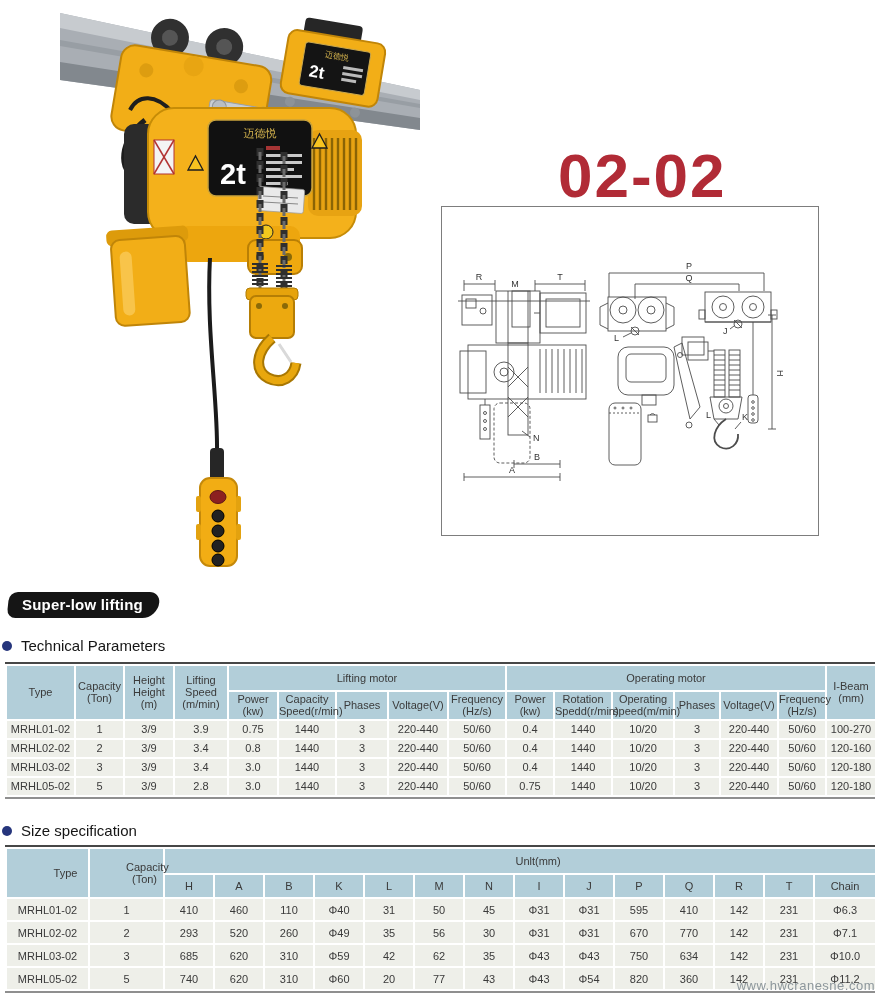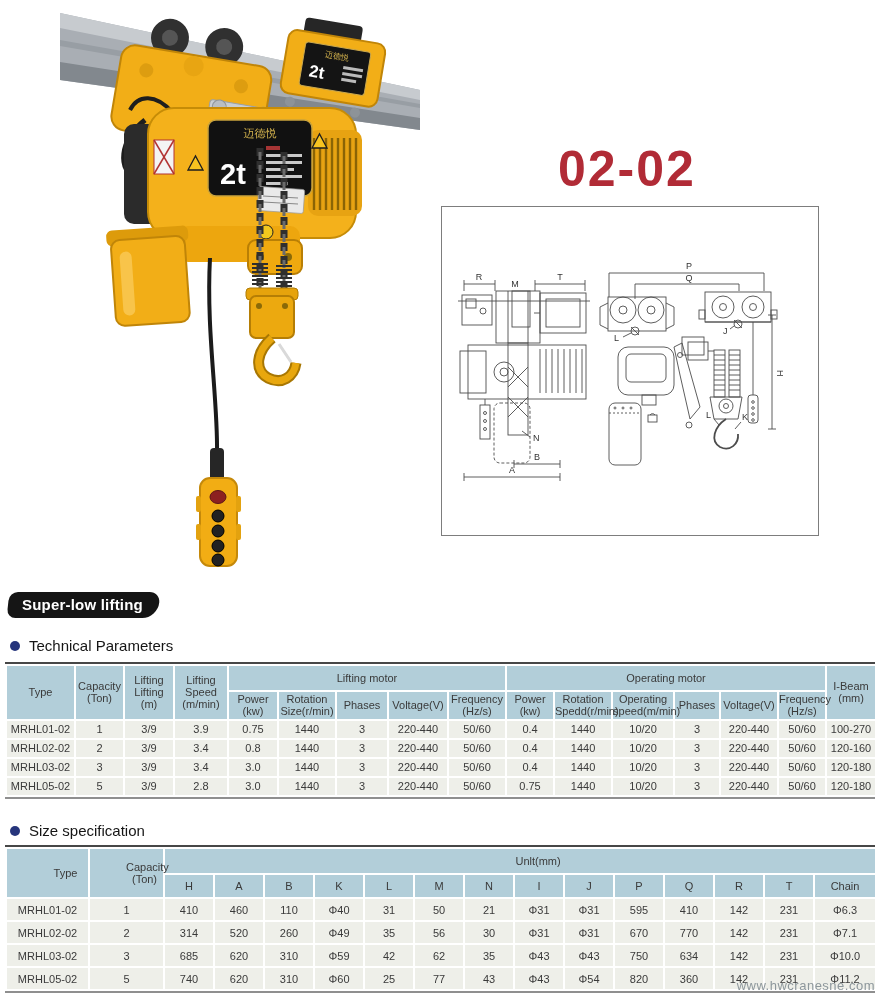--- a/index.html
+++ b/index.html
@@ -1,32 +1,32 @@
 <!DOCTYPE html>
 <html><head>
 <meta charset="utf-8">
 <style>
   html,body{margin:0;padding:0;background:#fff;}
   body{font-family:"Liberation Sans","DejaVu Sans",sans-serif;}
   #page{position:relative;width:880px;height:1000px;background:#fff;overflow:hidden;}
 
-  .model-code{position:absolute;left:558px;top:140px;font-size:50px;font-weight:bold;
+  .model-code{position:absolute;left:558px;top:140px;font-size:62px;font-weight:bold;
     letter-spacing:2px;color:#b12b36;}
 
   .diagram-box{position:absolute;left:441px;top:206px;width:378px;height:330px;
     border:1px solid #7d7d7d;background:#fff;box-sizing:border-box;}
 
   .photo{position:absolute;left:60px;top:0;width:360px;height:590px;}
 
   .badge{position:absolute;left:8px;top:592px;background:#151515;color:#fff;
     font-weight:bold;font-size:15px;padding:4px 16px 5px 14px;
     border-radius:9px 11px 16px 9px;transform:skewX(-6deg);}
   .badge span{display:inline-block;transform:skewX(6deg);letter-spacing:0.2px;}
 
-  .section-heading{position:absolute;left:10px;display:flex;align-items:center;gap:9px;
+  .section-heading{position:absolute;left:2px;display:flex;align-items:center;gap:9px;
     font-size:15px;color:#151515;}
   .section-heading .bullet{width:10px;height:10px;border-radius:50%;background:#26357c;}
   #tech-heading{top:637px;}
   #size-heading{top:822px;}
 
   .tbl-wrap{position:absolute;left:5px;width:870px;border-top:2px solid #474747;
     border-bottom:2px solid #8f8f8f;}
   #tech-table-wrap{top:662px;}
   #size-table-wrap{top:845px;}
   table.ptable{border-collapse:collapse;width:870px;table-layout:fixed;
@@ -363,29 +363,29 @@
           <col style="width:62px">
         <col style="width:46px">
           <col style="width:58px">
           <col style="width:48px">
           <col style="width:50px">
       </colgroup>
       <thead>
         <tr>
           <th rowspan="2">Type</th>
           <th rowspan="2">Capacity (Ton)</th>
-          <th rowspan="2">Lifting Lifting (m)</th>
+          <th rowspan="2">Height Height (m)</th>
           <th rowspan="2">Lifting Speed (m/min)</th>
           <th colspan="5">Lifting motor</th>
           <th colspan="6">Operating motor</th>
           <th rowspan="2">I-Beam (mm)</th>
         </tr>
         <tr>
           <th>Power (kw)</th>
-          <th>Rotation Size(r/min)</th>
+          <th>Capacity Speed(r/min)</th>
           <th>Phases</th>
           <th>Voltage(V)</th>
           <th>Frequency (Hz/s)</th>
           <th>Power (kw)</th>
           <th>Rotation Spedd(r/min)</th>
           <th>Operating speed(m/min)</th>
           <th>Phases</th>
           <th>Voltage(V)</th>
           <th>Frequency (Hz/s)</th>
         </tr>
@@ -518,33 +518,33 @@
       <tbody>
           <tr>
             <td>MRHL01-02</td>
             <td>1</td>
             <td>410</td>
             <td>460</td>
             <td>110</td>
             <td>Φ40</td>
             <td>31</td>
             <td>50</td>
-            <td>21</td>
+            <td>45</td>
             <td>Φ31</td>
             <td>Φ31</td>
             <td>595</td>
             <td>410</td>
             <td>142</td>
             <td>231</td>
             <td>Φ6.3</td>
           </tr>
           <tr>
             <td>MRHL02-02</td>
             <td>2</td>
-            <td>314</td>
+            <td>293</td>
             <td>520</td>
             <td>260</td>
             <td>Φ49</td>
             <td>35</td>
             <td>56</td>
             <td>30</td>
             <td>Φ31</td>
             <td>Φ31</td>
             <td>670</td>
             <td>770</td>
@@ -570,21 +570,21 @@
             <td>231</td>
             <td>Φ10.0</td>
           </tr>
           <tr>
             <td>MRHL05-02</td>
             <td>5</td>
             <td>740</td>
             <td>620</td>
             <td>310</td>
             <td>Φ60</td>
-            <td>25</td>
+            <td>20</td>
             <td>77</td>
             <td>43</td>
             <td>Φ43</td>
             <td>Φ54</td>
             <td>820</td>
             <td>360</td>
             <td>142</td>
             <td>231</td>
             <td>Φ11.2</td>
           </tr>

